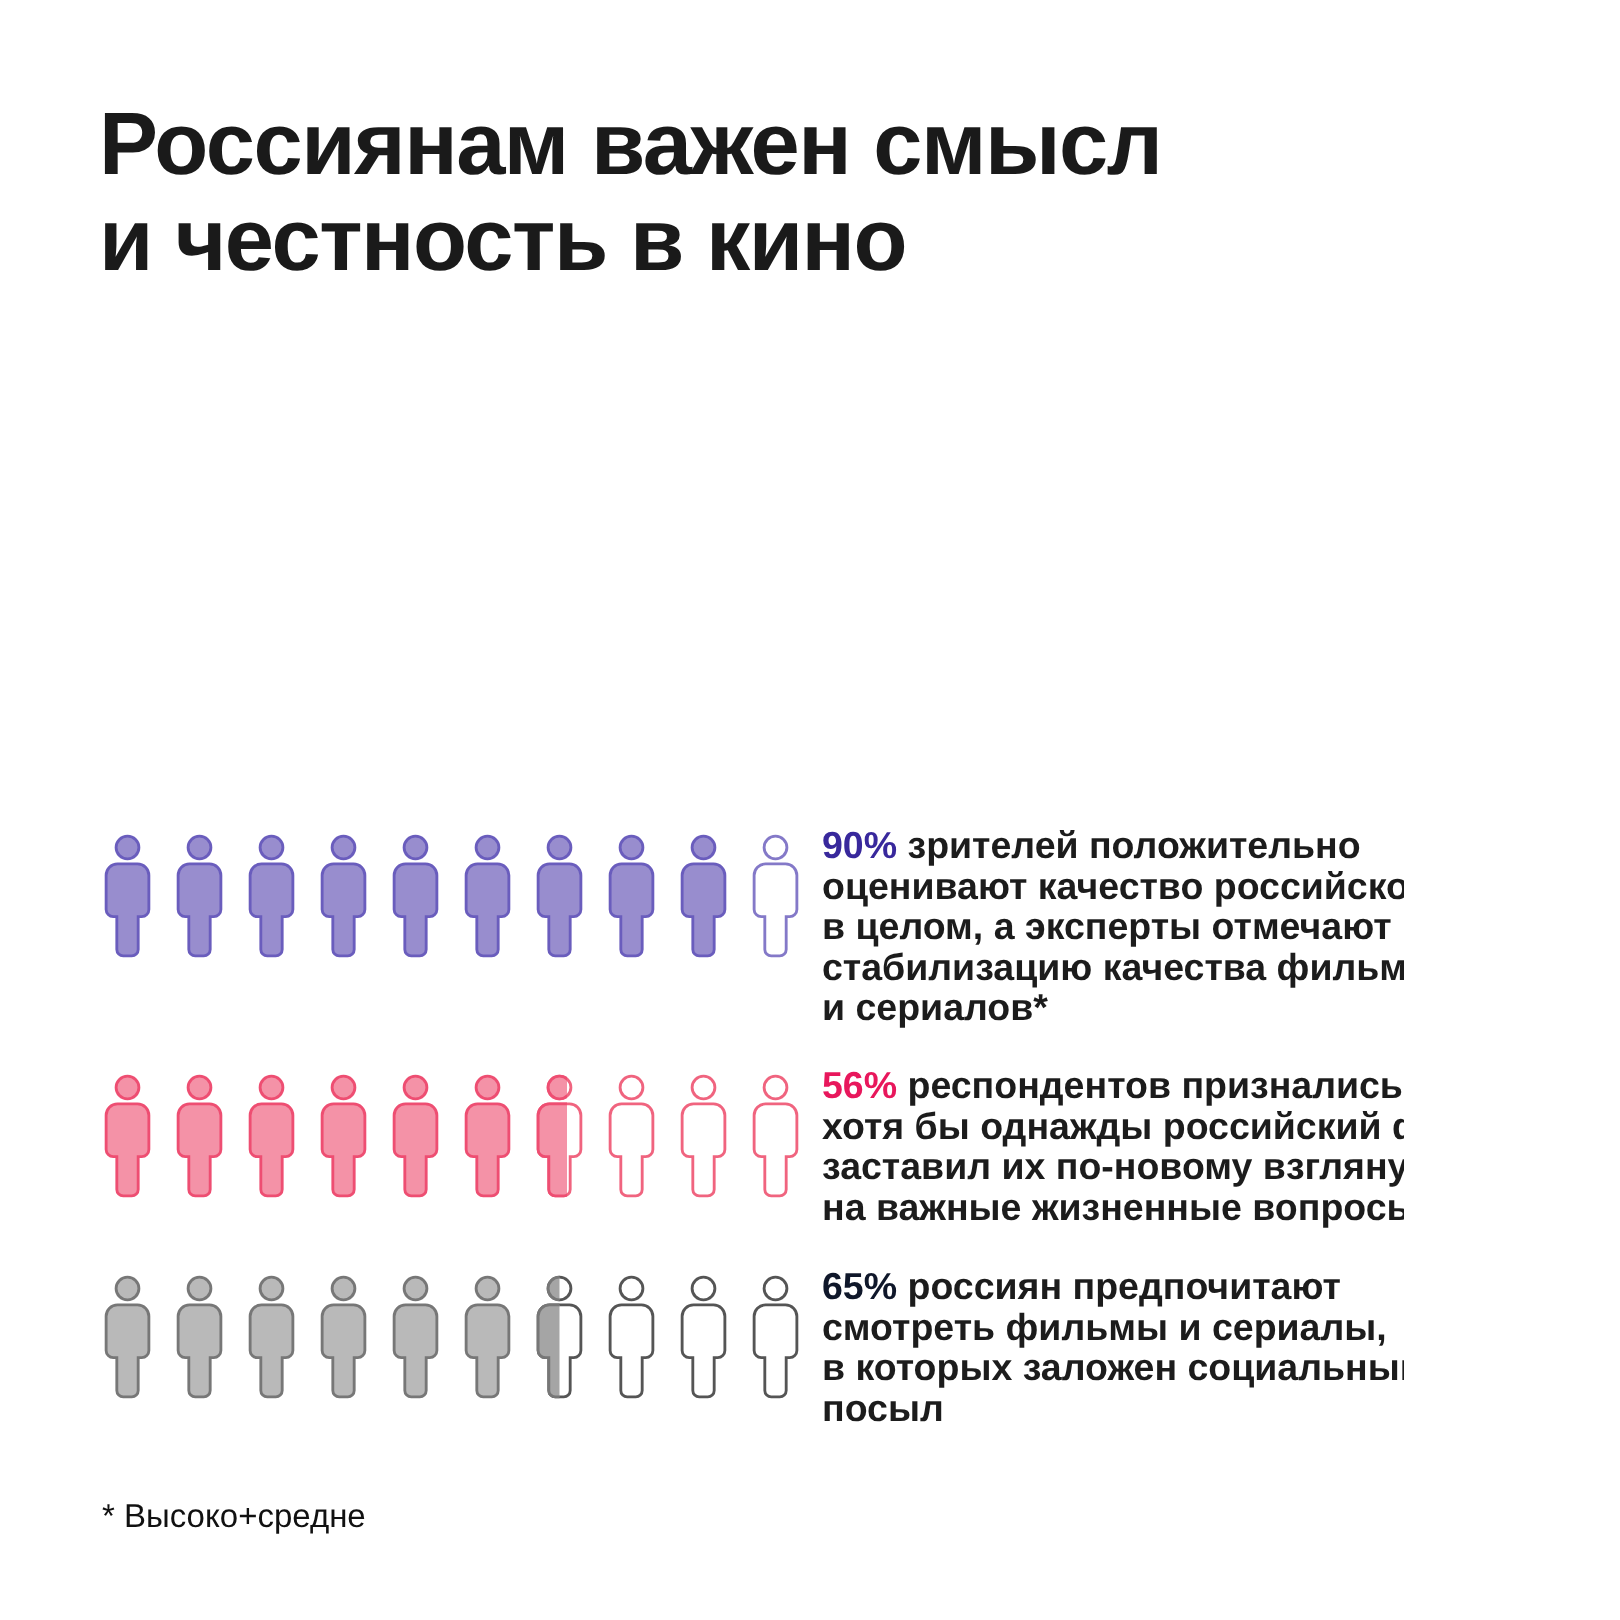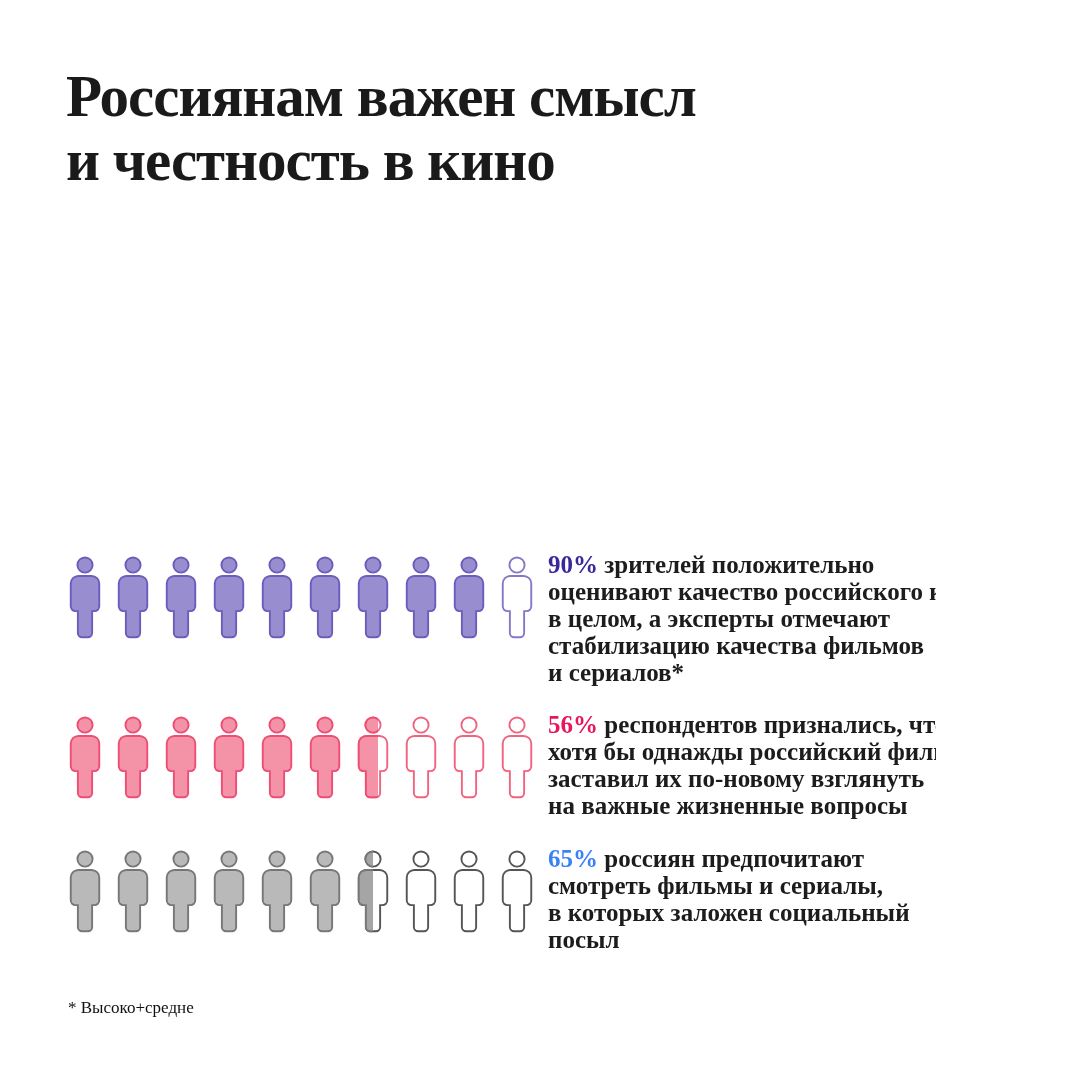--- a/index.html
+++ b/index.html
@@ -3,21 +3,21 @@
 <meta charset="utf-8">
 <style>
   * { margin: 0; padding: 0; box-sizing: border-box; }
   html, body { background: #ffffff; }
   .canvas {
     position: relative;
     width: 936px;
     height: 1080px;
     background: #ffffff;
     overflow: hidden;
-    font-family: Liberation Serif, serif;
+    font-family: Liberation Sans, sans-serif;
     color: #1b1b1b;
   }
   .title {
     position: absolute;
     left: 66px;
     top: 64px;
     font-size: 59px;
     font-weight: 700;
     line-height: 64px;
     letter-spacing: -1px;
@@ -56,21 +56,21 @@
     line-height: 27px;
     color: #1c1c1c;
     white-space: pre;
     width: 500px;
   }
   .stat .pct { font-weight: 700; }
   .footnote {
     position: absolute;
     left: 68px;
     top: 998px;
-    font-size: 17px;
+    font-size: 22px;
     font-weight: 400;
     color: #111111;
   }
 </style>
 </head>
 <body>
 
 <div class="canvas">
 
   <h1 class="title">Россиянам важен смысл
@@ -283,21 +283,21 @@
             <path d="M13,21 h14 a8,8 0 0 1 8,8 v24 a5,5 0 0 1 -5,5 h-2.5 v23 a4.5,4.5 0 0 1 -4.5,4.5 h-6 a4.5,4.5 0 0 1 -4.5,-4.5 v-23 h-2.5 a5,5 0 0 1 -5,-5 v-24 a8,8 0 0 1 8,-8 z" fill="#ffffff" stroke="#555555" stroke-width="2"></path>
           </svg>
         </div>
         <div class="icon-cell">
           <svg width="38" height="85.5" viewBox="0 0 40 90" xmlns="http://www.w3.org/2000/svg">
             <circle cx="20" cy="9.5" r="8" fill="#ffffff" stroke="#555555" stroke-width="2"></circle>
             <path d="M13,21 h14 a8,8 0 0 1 8,8 v24 a5,5 0 0 1 -5,5 h-2.5 v23 a4.5,4.5 0 0 1 -4.5,4.5 h-6 a4.5,4.5 0 0 1 -4.5,-4.5 v-23 h-2.5 a5,5 0 0 1 -5,-5 v-24 a8,8 0 0 1 8,-8 z" fill="#ffffff" stroke="#555555" stroke-width="2"></path>
           </svg>
         </div>
       </div>
-    <p class="stat"><span class="pct" style="color: #3b82f6;">65%</span><span> россиян предпочитают
+    <p class="stat"><span class="pct" style="color: #0f172a;">65%</span><span> россиян предпочитают
 смотреть фильмы и сериалы,
 в которых заложен социальный
 посыл</span></p>
   </section>
 
   <p class="footnote">* Высоко+средне</p>
 
 </div>
 
 </body></html>

